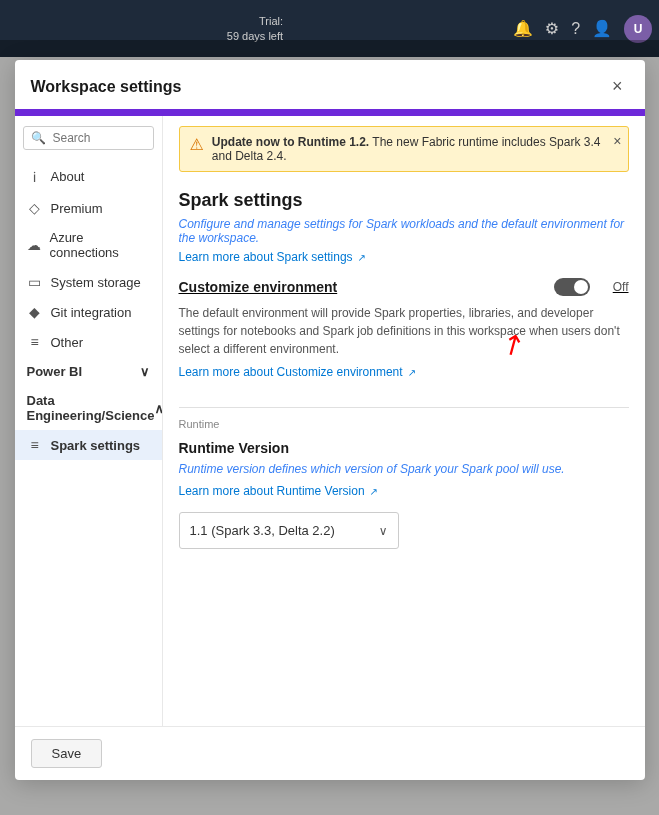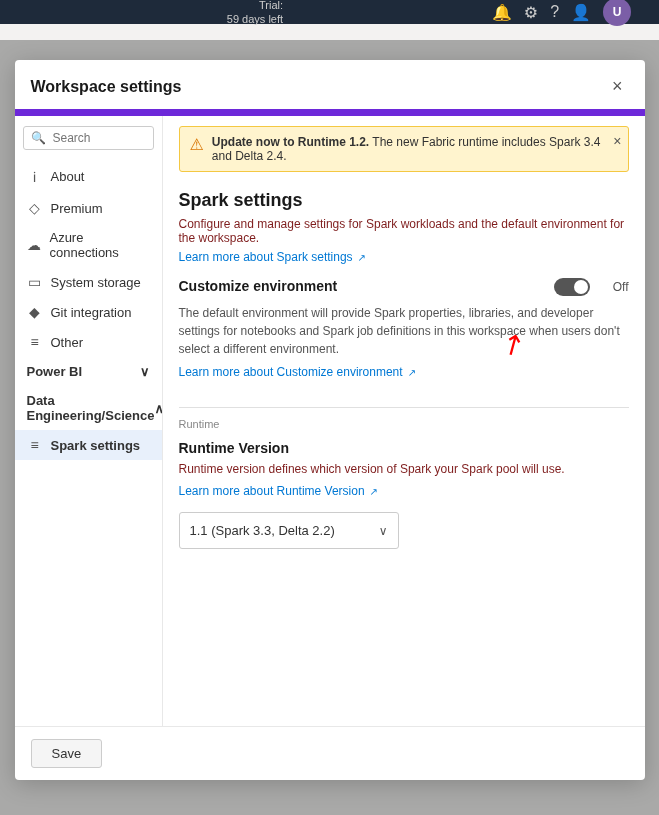--- a/index.html
+++ b/index.html
@@ -1,24 +1,24 @@
 <!DOCTYPE html>
 <html><head>
   <meta charset="utf-8">
   <style>
     * { box-sizing: border-box; margin: 0; padding: 0; }
     body { font-family: 'Segoe UI', Arial, sans-serif; font-size: 13px; background: #f3f2f1; width: 659px; height: 815px; overflow: hidden; }
 
     .top-bar {
       background: #1e2a3a;
-      height: 24px;
+      height: 57px;
       display: flex;
       align-items: center;
       justify-content: flex-end;
-      padding: 0 28px;
+      padding: 0 7px;
       gap: 10px;
     }
     .top-bar-trial {
       color: #ccc;
       font-size: 11px;
       text-align: right;
       line-height: 1.3;
       margin-right: auto;
       margin-left: auto;
     }
@@ -160,22 +160,23 @@
     }
 
     .page-title {
       font-size: 18px;
       font-weight: 600;
       color: #1a1a1a;
       margin-bottom: 6px;
     }
     .page-description {
       font-size: 12px;
-      color: #7f1d1d;
+      color: #3b82f6;
       margin-bottom: 4px;
+      font-style: italic;
     }
     .learn-link {
       font-size: 12px;
       color: #0078d4;
       text-decoration: none;
       display: inline-flex;
       align-items: center;
       gap: 5px;
       margin-bottom: 14px;
     }
@@ -197,23 +198,24 @@
     }
     .tab.active {
       color: #0078d4;
       border-bottom-color: #0078d4;
       font-weight: 600;
     }
 
     
     .section-header {
       display: flex;
-      align-items: flex-start;
+      align-items: center;
       justify-content: space-between;
       margin-bottom: 8px;
+      text-decoration: underline;
     }
     .section-title {
       font-size: 14px;
       font-weight: 600;
       color: #1a1a1a;
     }
 
     
     .toggle-container {
       display: flex;

